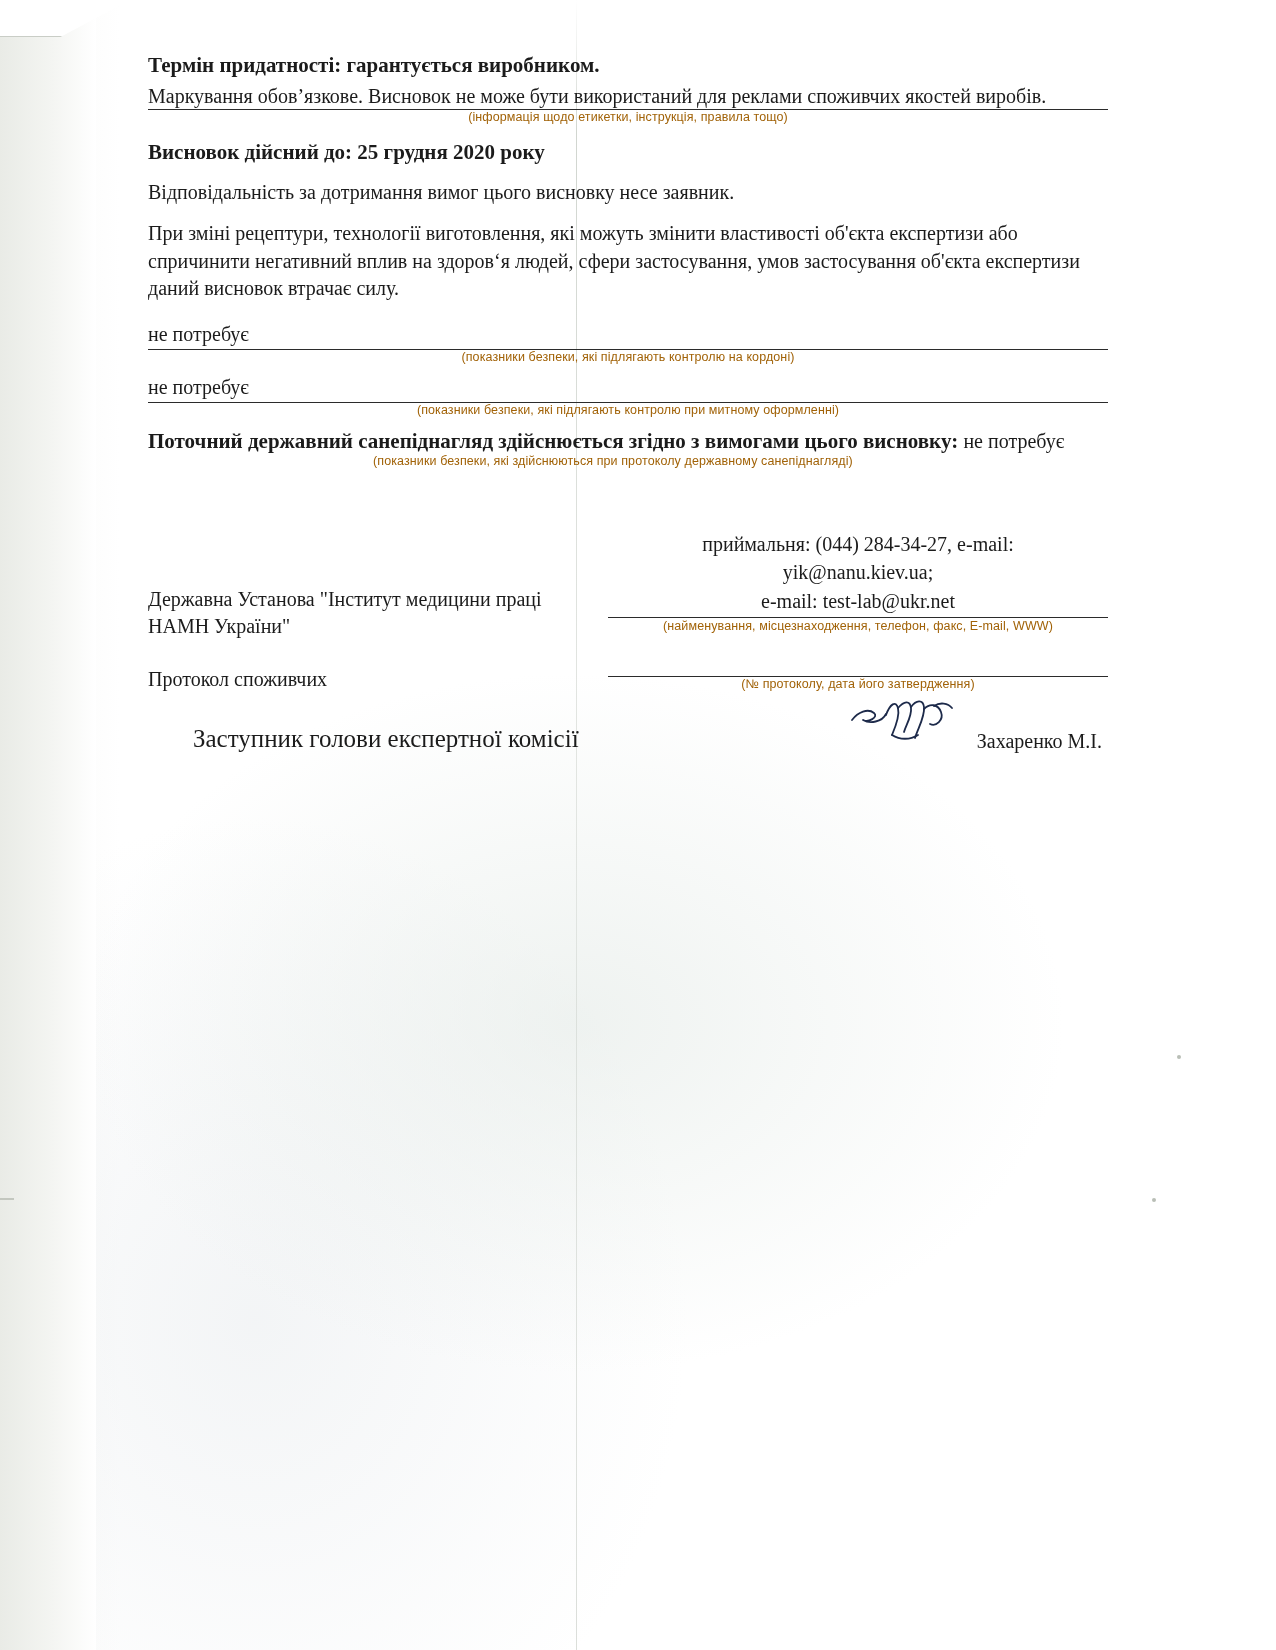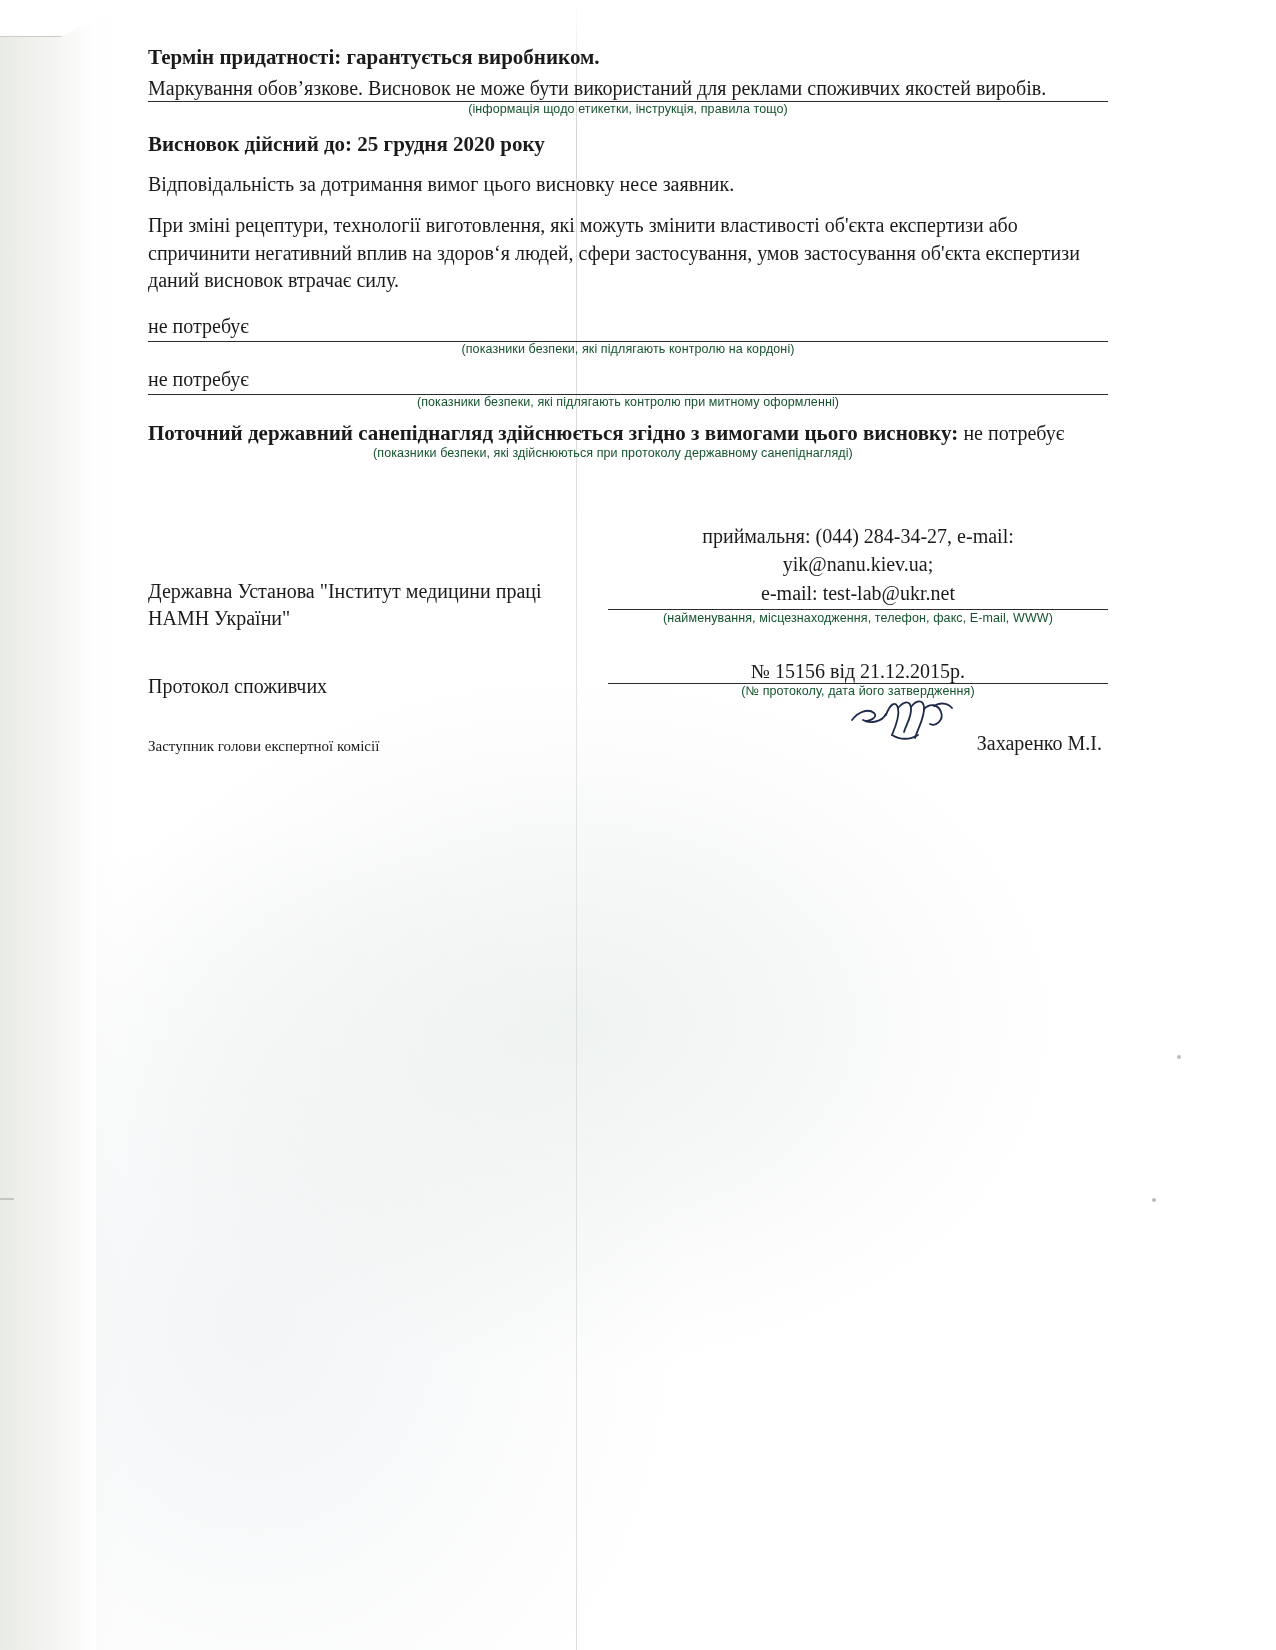--- a/index.html
+++ b/index.html
@@ -55,34 +55,34 @@
   .edge-tick {
     position: absolute;
     width: 14px; height: 2px;
     background: #c3c7bf;
   }
 
   
   .doc {
     position: absolute;
     left: 148px;
-    top: 44px;
+    top: 52px;
     width: 960px;
   }
   .ln { margin: 0; }
   .bold { font-weight: bold; }
   .p-tight { line-height: 1.30; }
   .s17 { font-size: 20px; }
   .s18 { font-size: 21px; }
 
   .caption {
     font-family: "Liberation Sans", sans-serif;
     font-size: 12.5px;
     text-align: center;
-    color: #14532d;
+    color: #a16207;
     letter-spacing: 0.1px;
   }
   .rule {
     border-bottom: 1.3px solid #2b2b2b;
     height: 0;
   }
   .spacer-12 { height: 12px; }
   .spacer-16 { height: 16px; }
   .spacer-20 { height: 20px; }
   .spacer-28 { height: 28px; }
@@ -130,21 +130,22 @@
   }
 
   .sign-row {
     display: flex;
     align-items: flex-end;
     justify-content: space-between;
     gap: 20px;
     margin-top: 34px;
   }
   .sign-left {
-    font-size: 15px;
+    font-size: 25px;
+    margin-left: 45px;
   }
   .sign-right {
     font-size: 20px;
     padding-right: 6px;
   }
   .signature {
     position: absolute;
     left: 848px;
     top: 694px;
     width: 110px;
@@ -220,21 +221,20 @@
       <div class="rule"></div>
       <div class="caption">(найменування, місцезнаходження, телефон, факс, E-mail, WWW)</div>
     </div>
   </div>
 
   <div class="spacer-28"></div>
 
   <div class="proto-row">
     <div class="proto-left">Протокол споживчих</div>
     <div class="proto-right">
-      <div>№ 15156 від 21.12.2015р.</div>
       <div class="rule"></div>
       <div class="caption">(№ протоколу, дата  його затвердження)</div>
     </div>
   </div>
 
   <div class="sign-row">
     <div class="sign-left">Заступник голови експертної комісії</div>
     <div class="sign-right">Захаренко М.І.</div>
   </div>
 

